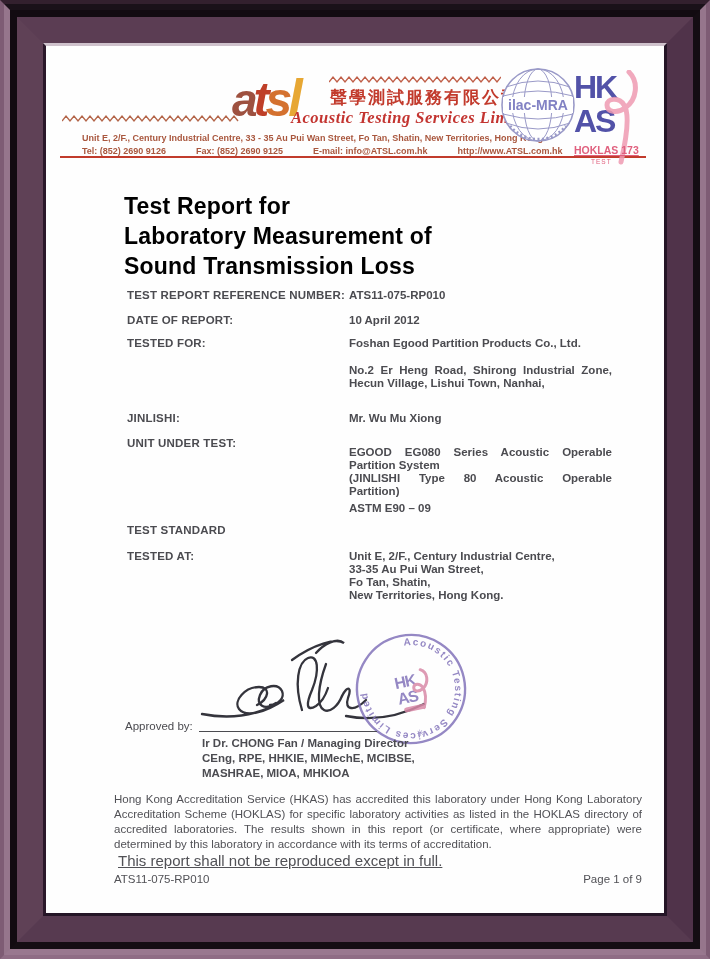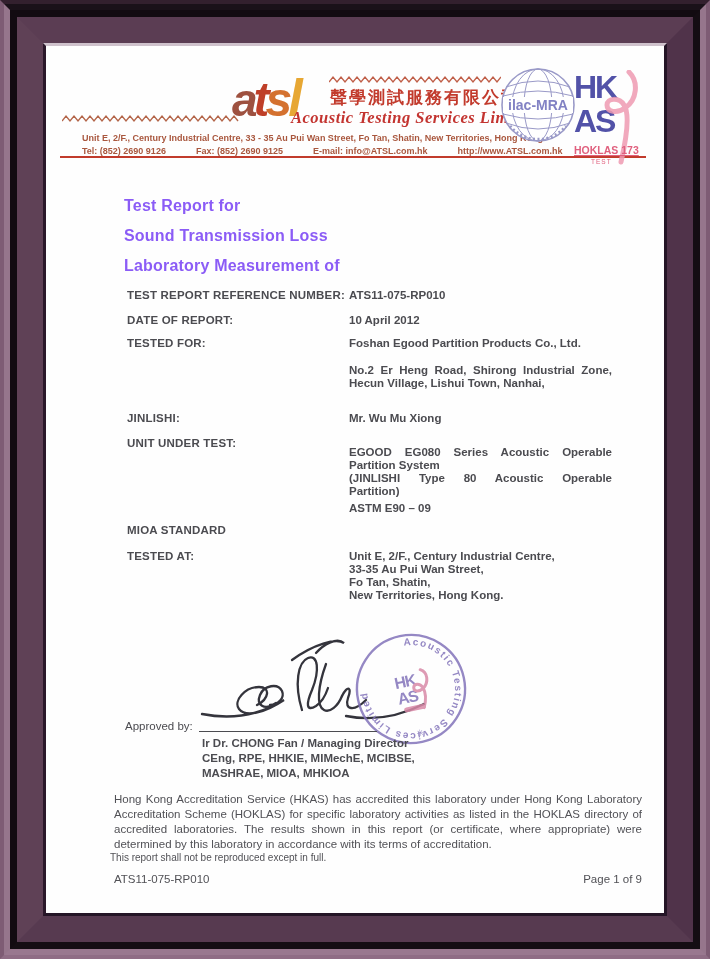--- a/index.html
+++ b/index.html
@@ -18,33 +18,33 @@
   .logo .ls{font-size:48px;color:#d4712f;}
   .logo .ll{font-size:52px;color:#e7a733;}
   .cjk{left:284px;top:40px;font-size:17px;font-weight:bold;color:#c23a2c;letter-spacing:2px;}
   .script{left:245px;top:62px;font-family:"Liberation Serif",serif;font-style:italic;font-weight:bold;
           font-size:16.5px;color:#c33430;letter-spacing:.5px;}
   .addr{left:36px;top:87px;font-size:9px;font-weight:bold;color:#a9573e;white-space:nowrap;}
   .tel{left:36px;top:100px;font-size:9px;font-weight:bold;color:#a9573e;white-space:nowrap;}
   .tel span{margin-right:30px;}
   .rule{left:14px;top:110px;width:586px;height:2px;background:#c13b2c;}
   
-  .title{left:78px;top:145px;font-size:16px;line-height:30px;font-weight:bold;color:#8b5cf6;letter-spacing:.2px;}
+  .title{left:78px;top:145px;font-size:23px;line-height:30px;font-weight:bold;color:#000000;letter-spacing:.2px;}
   
   .lbl{font-size:11.5px;font-weight:bold;color:#4b4b50;letter-spacing:.2px;}
   .val{left:303px;width:263px;font-size:11.5px;font-weight:bold;color:#4b4b50;line-height:13px;}
   .jl{text-align:justify;text-align-last:justify;}
   
   .approved{left:79px;top:674px;font-size:11.5px;color:#4b4b50;}
   .sigline{left:153px;top:685px;width:178px;border-top:1.5px solid #4b4b50;}
   .names{left:156px;top:690px;font-size:11.5px;font-weight:bold;line-height:15px;color:#4b4b50;}
   .stamp{left:306px;top:584px;width:118px;height:118px;transform:rotate(-12deg);opacity:.85;}
   
   .para{left:68px;top:746px;width:528px;font-size:11.5px;line-height:15px;color:#515156;text-align:justify;}
-  .note{left:64px;top:806px;font-size:10px;color:#515156;}
+  .note{left:72px;top:806px;font-size:15px;color:#515156;text-decoration:underline;}
   .footrow{left:68px;top:827px;width:528px;display:flex;justify-content:space-between;font-size:11.5px;color:#515156;}
 </style>
 </head>
 <body>
 
 <div class="frame1">
  <div class="frame2">
   <div class="frame3">
    <div class="frame4">
     <div class="page">
@@ -83,22 +83,22 @@
       <svg class="abs" style="left:527px;top:24px;" width="70" height="104" viewBox="0 0 70 104">
         <text x="1" y="28" font-family="Liberation Sans, sans-serif" font-size="32" font-weight="bold" fill="#5252a8" letter-spacing="-2">HK</text>
         <text x="1" y="62" font-family="Liberation Sans, sans-serif" font-size="32" font-weight="bold" fill="#5252a8" letter-spacing="-2">AS</text>
         <path d="M56 2 C66 12 64 30 52 38 C44 44 34 42 34 35 C34 28 46 27 51 35 C57 44 54 66 48 92" fill="none" stroke="#ef9ab2" stroke-width="5" stroke-linecap="round" opacity="0.85"></path>
         <text x="1" y="84" font-family="Liberation Sans, sans-serif" font-size="10.5" font-weight="bold" fill="#e0607e" text-decoration="underline">HOKLAS 173</text>
         <text x="18" y="94" font-family="Liberation Sans, sans-serif" font-size="6.5" fill="#e0607e" letter-spacing="1">TEST</text>
       </svg>
 
       <div class="abs title">
         <div>Test Report for</div>
+        <div>Laboratory Measurement of</div>
         <div>Sound Transmission Loss</div>
-        <div>Laboratory Measurement of</div>
       </div>
 
       <div class="abs lbl" style="left:81px;top:243px;">TEST REPORT REFERENCE NUMBER:</div>
       <div class="abs val" style="top:243px;">ATS11-075-RP010</div>
 
       <div class="abs lbl" style="left:81px;top:268px;">DATE OF REPORT:</div>
       <div class="abs val" style="top:268px;">10 April 2012</div>
 
       <div class="abs lbl" style="left:81px;top:291px;">TESTED FOR:</div>
       <div class="abs val" style="top:291px;">Foshan Egood Partition Products Co., Ltd.</div>
@@ -112,21 +112,21 @@
       <div class="abs val" style="top:366px;">Mr. Wu Mu Xiong</div>
 
       <div class="abs lbl" style="left:81px;top:391px;">UNIT UNDER TEST:</div>
       <div class="abs val" style="top:400px;">
         <div class="jl">EGOOD EG080 Series Acoustic Operable</div>
         <div>Partition System</div>
         <div class="jl">(JINLISHI Type 80 Acoustic Operable</div>
         <div>Partition)</div>
       </div>
 
-      <div class="abs lbl" style="left:81px;top:478px;">MIOA STANDARD</div>
+      <div class="abs lbl" style="left:81px;top:478px;">TEST STANDARD</div>
       <div class="abs val" style="top:456px;">ASTM E90 – 09</div>
 
       <div class="abs lbl" style="left:81px;top:504px;">TESTED AT:</div>
       <div class="abs val" style="top:504px;">
         <div>Unit E, 2/F., Century Industrial Centre,</div>
         <div>33-35 Au Pui Wan Street,</div>
         <div>Fo Tan, Shatin,</div>
         <div>New Territories, Hong Kong.</div>
       </div>
 

